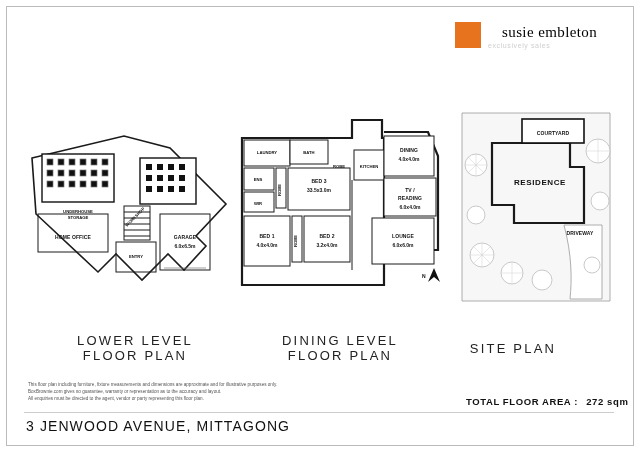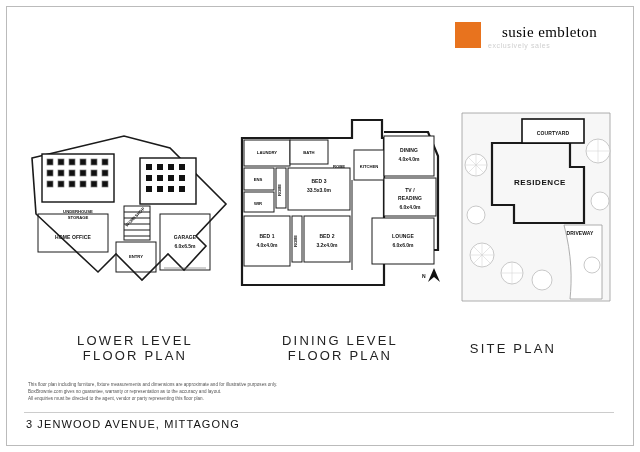--- a/index.html
+++ b/index.html
@@ -94,21 +94,21 @@
     letter-spacing: .6px;
     color: #111111;
     font-weight: bold;
   }
 
   
   .address {
     position: absolute;
     left: 26px;
     top: 418px;
-    font-size: 11px;
+    font-size: 14px;
     letter-spacing: 1.1px;
     color: #111111;
     text-align: right;
   }
   .rule {
     position: absolute;
     left: 24px;
     top: 412px;
     width: 590px;
     height: 1px;
@@ -338,16 +338,20 @@
   <div class="caption" style="left:433px; top:341px; width:160px;">
     <div>SITE PLAN</div>
   </div>
 
   <div class="disclaimer">
     <div>This floor plan including furniture, fixture measurements and dimensions are approximate and for illustrative purposes only.</div>
     <div>BoxBrownie.com gives no guarantee, warranty or representation as to the accuracy and layout.</div>
     <div>All enquiries must be directed to the agent, vendor or party representing this floor plan.</div>
   </div>
 
+  <div class="total-area">
+    <span>TOTAL FLOOR AREA :</span>
+    <span style="margin-left:5px;">272 sqm</span>
+  </div>
 
   <div class="rule"></div>
   <div class="address">3 JENWOOD AVENUE, MITTAGONG</div>
 </div>
 
 </body></html>

